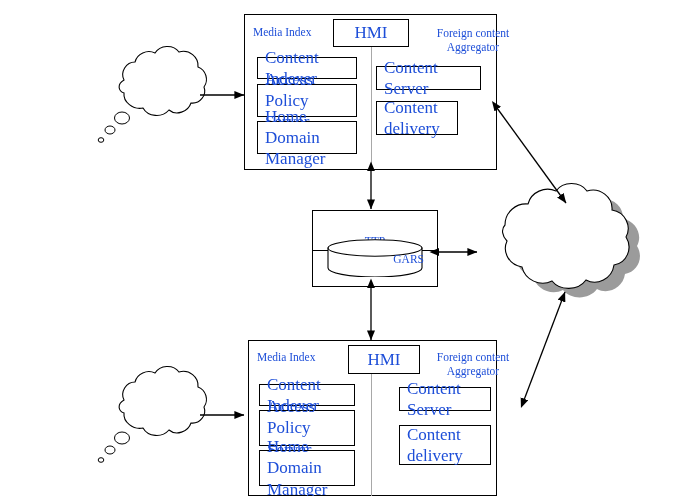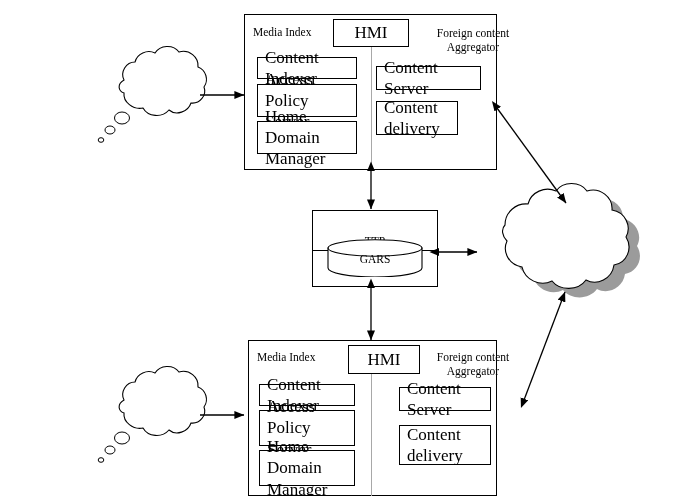--- a/index.html
+++ b/index.html
@@ -6,21 +6,21 @@
     margin: 0;
     padding: 0;
     background: #ffffff;
   }
   #canvas {
     position: relative;
     width: 684px;
     height: 496px;
     background: #ffffff;
     font-family: "Liberation Serif", "DejaVu Serif", serif;
-    color: #000000;
+    color: #1d4ed8;
     overflow: hidden;
   }
 
   
   .panel {
     position: absolute;
     border: 1.5px solid #000;
     background: transparent;
     box-sizing: border-box;
   }
@@ -76,21 +76,21 @@
     margin-top: 20px;
   }
 
   
   .cylinder { position: absolute; }
   .cyl-label {
     position: absolute;
     left: 0; right: 0;
     top: 50%;
     transform: translateY(-42%);
-    text-align: center;
+    text-align: right;
     font-size: 11.5px;
     pointer-events: none;
   }
   .cloud-label {
     position: absolute;
     font-size: 11.5px;
     line-height: 1.28;
     text-align: left;
     pointer-events: none;
   }

